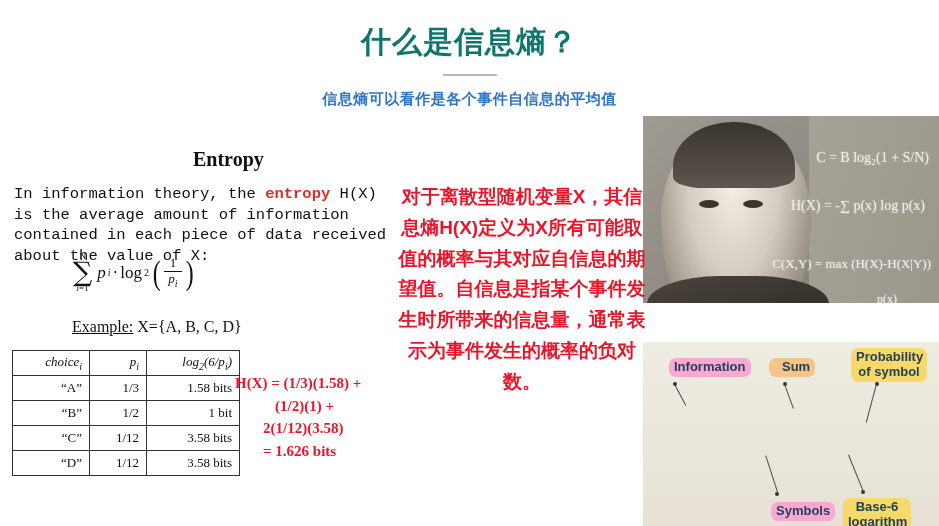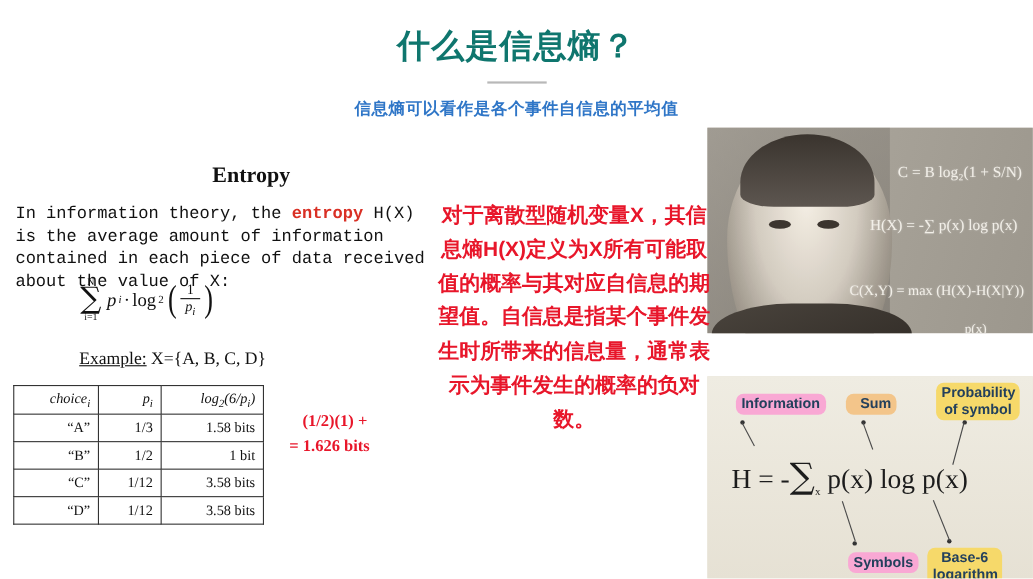--- a/index.html
+++ b/index.html
@@ -381,21 +381,23 @@
       <tr>
         <td>“D”</td>
         <td>1/12</td>
         <td>3.58 bits</td>
       </tr>
     </tbody>
       </table>
   </div>
 
   <div class="calc">
+    <div>H(X) = (1/3)(1.58) +</div>
     <div class="l2">(1/2)(1) +</div>
+    <div class="l3">2(1/12)(3.58)</div>
     <div class="l3">= 1.626 bits</div>
   </div>
 
   <div class="cn-block">对于离散型随机变量X，其信息熵H(X)定义为X所有可能取值的概率与其对应自信息的期望值。自信息是指某个事件发生时所带来的信息量，通常表示为事件发生的概率的负对数。</div>
 
   <div class="img-top">
     <div class="board"></div>
     <div class="board-dark"></div>
     <div class="face"></div>
     <div class="hair"></div>
@@ -422,18 +424,15 @@
     <div class="dot" style="left:232px; top:40px;"></div>
     <div class="dot" style="left:132px; top:150px;"></div>
     <div class="dot" style="left:218px; top:148px;"></div>
 
     <div class="ln" style="left:32px; top:42px; width:24px; transform: rotate(62deg);"></div>
     <div class="ln" style="left:142px; top:42px; width:26px; transform: rotate(70deg);"></div>
     <div class="ln" style="left:234px; top:42px; width:40px; transform: rotate(105deg);"></div>
     <div class="ln" style="left:134px; top:150px; width:38px; transform: rotate(-108deg);"></div>
     <div class="ln" style="left:220px; top:150px; width:40px; transform: rotate(-112deg);"></div>
 
-    <div class="diag-formula">
-      H = -<span class="sig">∑</span><span class="tiny">x</span> p(x) log p(x)
-    </div>
   </div>
 
 </div>
 
 </body></html>

